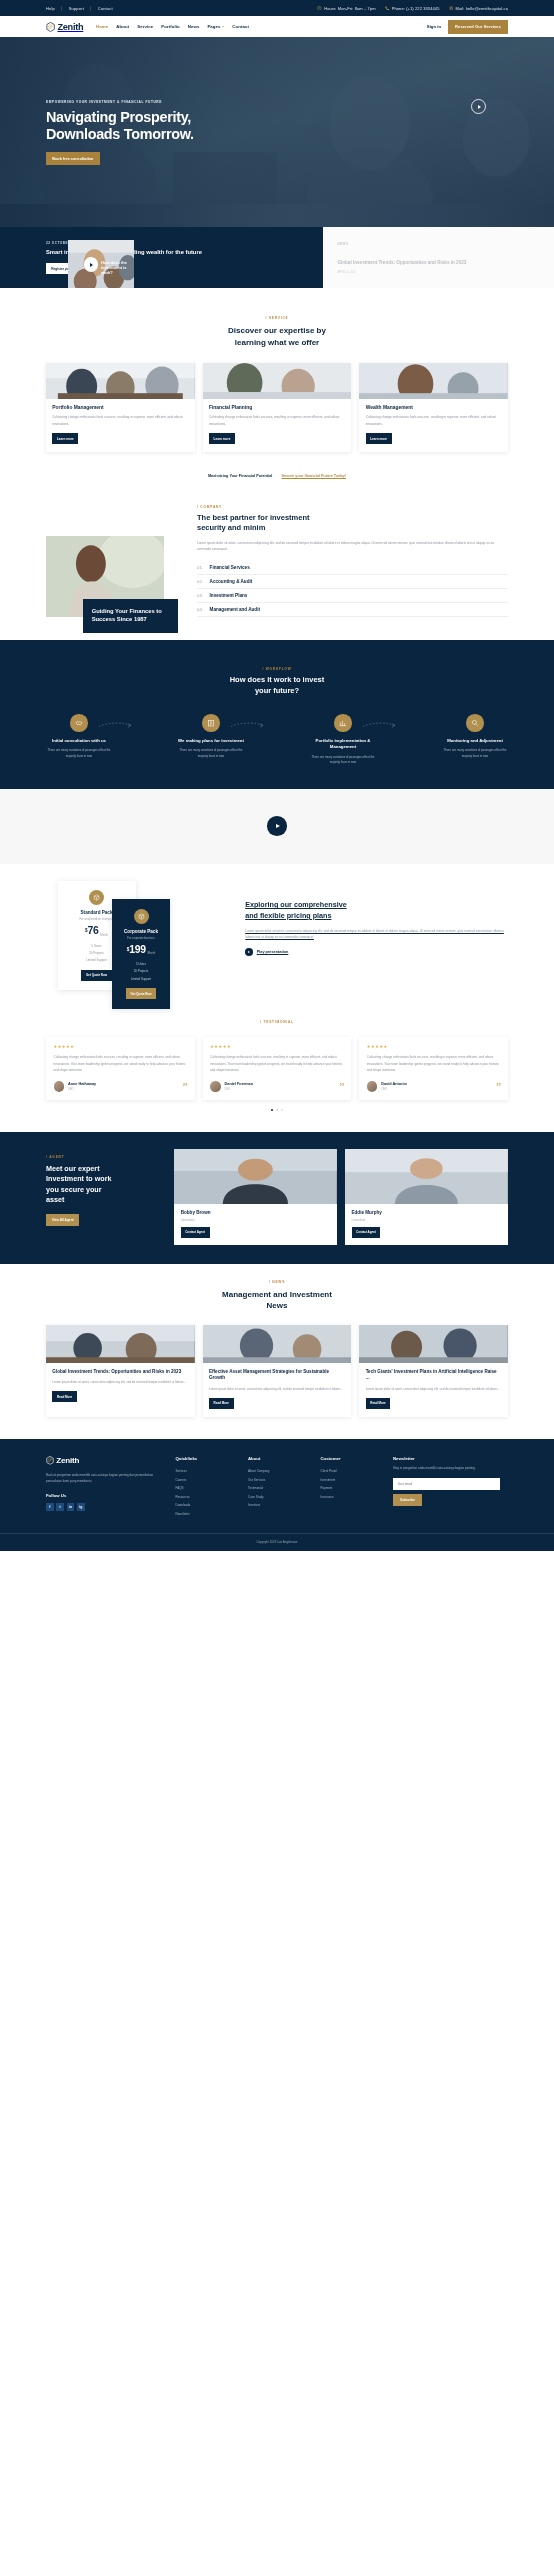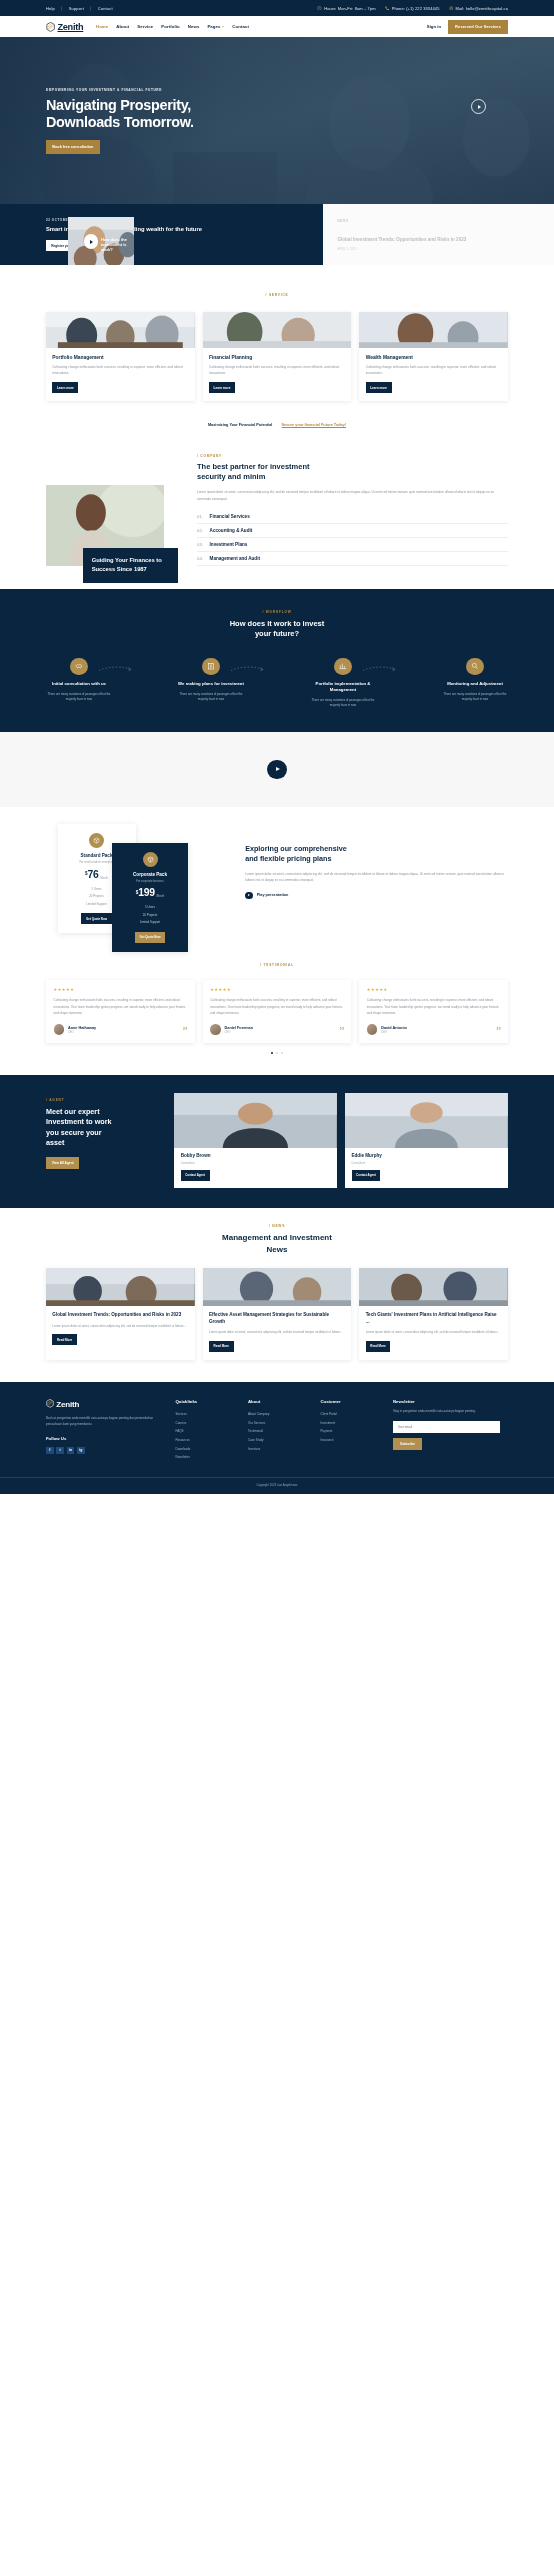--- a/index.html
+++ b/index.html
@@ -29,21 +29,21 @@
   .brand-name { font-size:9.2px; font-weight:bold; color:#0a2540; letter-spacing:-0.3px; }
   .menu { display:flex; align-items:center; gap:8px; margin-left:12.7px;}
   .menu a { font-size:4.3px; font-weight:bold; color:#0a2540; text-decoration:none; letter-spacing:0.1px; display:flex; align-items:center; gap:1.7px;}
   .menu a.active { color:#b8883a; }
   .caret { width:0;height:0;border-left:1.4px solid transparent;border-right:1.4px solid transparent;border-top:1.7px solid #b8883a;display:inline-block;}
   .nav-right { display:flex; align-items:center; gap:7px; }
   .signin { font-size:4.3px; font-weight:bold; color:#0a2540; text-decoration:none; }
   .btn-gold { background:#a9823c; color:#fff; font-size:4px; font-weight:bold; padding:4.6px 7px; border:none; letter-spacing:0.1px; cursor:pointer;}
 
   
-  .hero { position:relative; height:167px; overflow:hidden;
+  .hero { position:relative; height:190px; overflow:hidden;
     background:linear-gradient(100deg,#2c4257 0%,#3d5568 30%,#4b6275 55%,#3b5266 80%,#2b4053 100%); }
   .hero-people { position:absolute; inset:0; opacity:.85; }
   .hero-veil { position:absolute; inset:0; background:linear-gradient(90deg,rgba(20,45,70,.80) 0%,rgba(25,50,75,.55) 40%,rgba(30,55,80,.45) 100%); }
   .hero .container { position:relative; height:100%; display:flex; flex-direction:column; justify-content:center; }
   .hero-eyebrow { font-size:3.2px; font-weight:bold; letter-spacing:0.6px; color:#e8eef4; margin-bottom:5.2px;}
   .hero-h1 { font-size:14.4px; line-height:1.18; font-weight:bold; color:#fff; letter-spacing:-0.3px; }
   .hero-btn { margin-top:9.2px; align-self:flex-start; background:#a9823c; color:#fff; font-size:3.8px; font-weight:bold; padding:4.6px 6.3px; border:none; cursor:pointer;}
   .hero-play { position:absolute; right:68px; top:62px; width:15px;height:15px;border-radius:50%;
       border:0.8px solid rgba(255,255,255,.85); display:flex;align-items:center;justify-content:center;}
   .hero-play i { width:0;height:0;border-left:3.5px solid #fff;border-top:2.3px solid transparent;border-bottom:2.3px solid transparent;margin-left:1.2px;}
@@ -99,21 +99,21 @@
   .about-right { flex:1; padding-top:3.5px; }
   .ab-eyebrow { font-size:3.2px; font-weight:bold; letter-spacing:0.8px; color:#b8883a; }
   .ab-h2 { font-size:7.5px; font-weight:bold; line-height:1.4; color:#0a2540; margin-top:4px; }
   .ab-p { font-size:3.2px; line-height:2.0; color:#8c939b; margin-top:6.3px; }
   .ab-list { margin-top:8px; }
   .ab-li { display:flex; align-items:center; gap:4.6px; padding:4px 0; border-bottom:0.6px solid #eceef1; }
   .ab-num { font-size:4.3px; color:#9aa2ab; font-weight:normal; width:8px;}
   .ab-lbl { font-size:4.6px; font-weight:bold; color:#0a2540; }
 
   
-  .process { background:#0a2540; padding:21px 0 23px; position:relative; overflow:hidden;}
+  .process { background:#0a2540; padding:27px 0 23px; position:relative; overflow:hidden;}
   .process .eyebrow { color:#b8883a; }
   .process .sec-h2 { color:#fff; font-size:7.5px;}
   .steps { display:flex; justify-content:space-between; margin-top:17.3px; position:relative; }
   .step { width:66px; text-align:center; position:relative; }
   .step-ic { width:17.3px;height:17.3px;border-radius:50%;background:#b08f4f;margin:0 auto 5.8px;display:flex;align-items:center;justify-content:center;}
   .step-ic svg { width:8px;height:8px;}
   .step-t { font-size:4.3px; font-weight:bold; color:#fff; line-height:1.45; }
   .step-d { font-size:2.9px; line-height:1.9; color:#a8b6c4; margin-top:4.6px; }
   .arrow { position:absolute; top:8px; right:-19.6px; width:33px; height:5.8px; }
   .arrow svg { width:33px; height:5.8px; }
@@ -122,37 +122,37 @@
   .videoband { height:75px; background:#f7f7f8; display:flex; align-items:center; justify-content:center; position:relative;}
   .vb-circle { width:19.6px;height:19.6px;border-radius:50%;background:#0a2540;display:flex;align-items:center;justify-content:center;}
   .vb-circle i { width:0;height:0;border-left:4.6px solid #fff;border-top:2.9px solid transparent;border-bottom:2.9px solid transparent;margin-left:1.2px;}
 
   
   .pricing { padding:17.3px 0 23px; background:#fff; position:relative;}
   .pr-in { display:flex; gap:9.2px; align-items:flex-start; }
   .pr-cards { width:190px; position:relative; height:101px;}
   .pc { background:#fff; box-shadow:0 1.2px 5.8px rgba(10,37,64,.12); text-align:center; padding:9.2px 8px 9.2px; }
   .pc1 { position:absolute; left:11.5px; top:0; width:78px; }
-  .pc2 { position:absolute; left:66px; top:18.5px; width:76px; background:#0a2540; color:#fff; z-index:2; }
+  .pc2 { position:absolute; left:66px; top:18.5px; width:58px; background:#0a2540; color:#fff; z-index:2; }
   .pc-ic { width:15px;height:15px;border-radius:50%;background:#b08f4f;margin:0 auto 5.2px;display:flex;align-items:center;justify-content:center;}
   .pc-ic svg { width:7px;height:7px;}
   .pc-name { font-size:4.6px; font-weight:bold; }
   .pc-sub { font-size:2.7px; color:#9aa2ab; margin-top:2.9px; }
   .pc2 .pc-sub { color:#9fb0c0; }
   .pc-price { margin-top:5.2px; display:flex; align-items:flex-start; justify-content:center; }
   .pc-cur { font-size:4.6px; font-weight:bold; margin-top:1.7px;}
   .pc-amt { font-size:10.4px; font-weight:bold; line-height:1; letter-spacing:-0.3px;}
   .pc-per { font-size:2.7px; color:#9aa2ab; align-self:flex-end; margin-left:1.2px; }
   .pc2 .pc-per { color:#9fb0c0; }
   .pc-feats { margin-top:5.2px; }
   .pc-feats div { font-size:2.9px; color:#8c939b; padding:1.7px 0; }
   .pc2 .pc-feats div { color:#b9c7d4; }
   .pc-btn { margin-top:5.8px; background:#0a2540; color:#fff; font-size:2.9px; font-weight:bold; padding:3.5px 4.6px; border:none; cursor:pointer;}
   .pc2 .pc-btn { background:#b08f4f; }
-  .pr-right { flex:1; padding-top:19.6px; }
+  .pr-right { flex:1; padding-top:19.6px;text-decoration:underline; }
   .pr-h2 { font-size:7.2px; font-weight:bold; line-height:1.45; color:#0a2540;}
   .pr-p { font-size:3.2px; line-height:2.0; color:#8c939b; margin-top:6.3px; }
   .pr-play { margin-top:8px; display:flex; align-items:center; gap:4px; }
   .pr-play-c { width:7.5px;height:7.5px;border-radius:50%;background:#0a2540;display:flex;align-items:center;justify-content:center;}
   .pr-play-c i { width:0;height:0;border-left:2px solid #fff;border-top:1.4px solid transparent;border-bottom:1.4px solid transparent;margin-left:0.6px;}
   .pr-play-t { font-size:3.8px; font-weight:bold; color:#0a2540; }
 
   
   .testi { padding:15px 0 21px; background:#fff; position:relative;}
   .t-grid { display:flex; gap:8px; margin-top:12.7px; }
@@ -346,20 +346,24 @@
       <div class="nw-title">Global Investment Trends: Opportunities and Risks in 2023</div>
       <div class="nw-date">APRIL 3, 2023</div>
     </div>
   </div>
 </section>
 
 <section class="sec services">
   <div class="dots"></div>
   <div class="container" style="position:relative;">
     <div class="eyebrow">/ SERVICE</div>
+    <h2 class="sec-h2">
+      <span>Discover our expertise by</span><br>
+      <span>learning what we offer</span>
+    </h2>
     <div class="svc-grid">
 
       <div class="svc-card">
         <div class="svc-img">
           <svg width="100%" height="36" viewBox="0 0 250 62" preserveAspectRatio="none">
               <rect width="250" height="62" fill="#dfe4e8"></rect>
               <rect x="0" y="0" width="250" height="26" fill="#eef1f3"></rect>
               <ellipse cx="60" cy="40" rx="26" ry="30" fill="#3b4654"></ellipse>
               <ellipse cx="125" cy="42" rx="24" ry="28" fill="#8a7a68"></ellipse>
               <ellipse cx="195" cy="38" rx="28" ry="32" fill="#9aa3ab"></ellipse>

